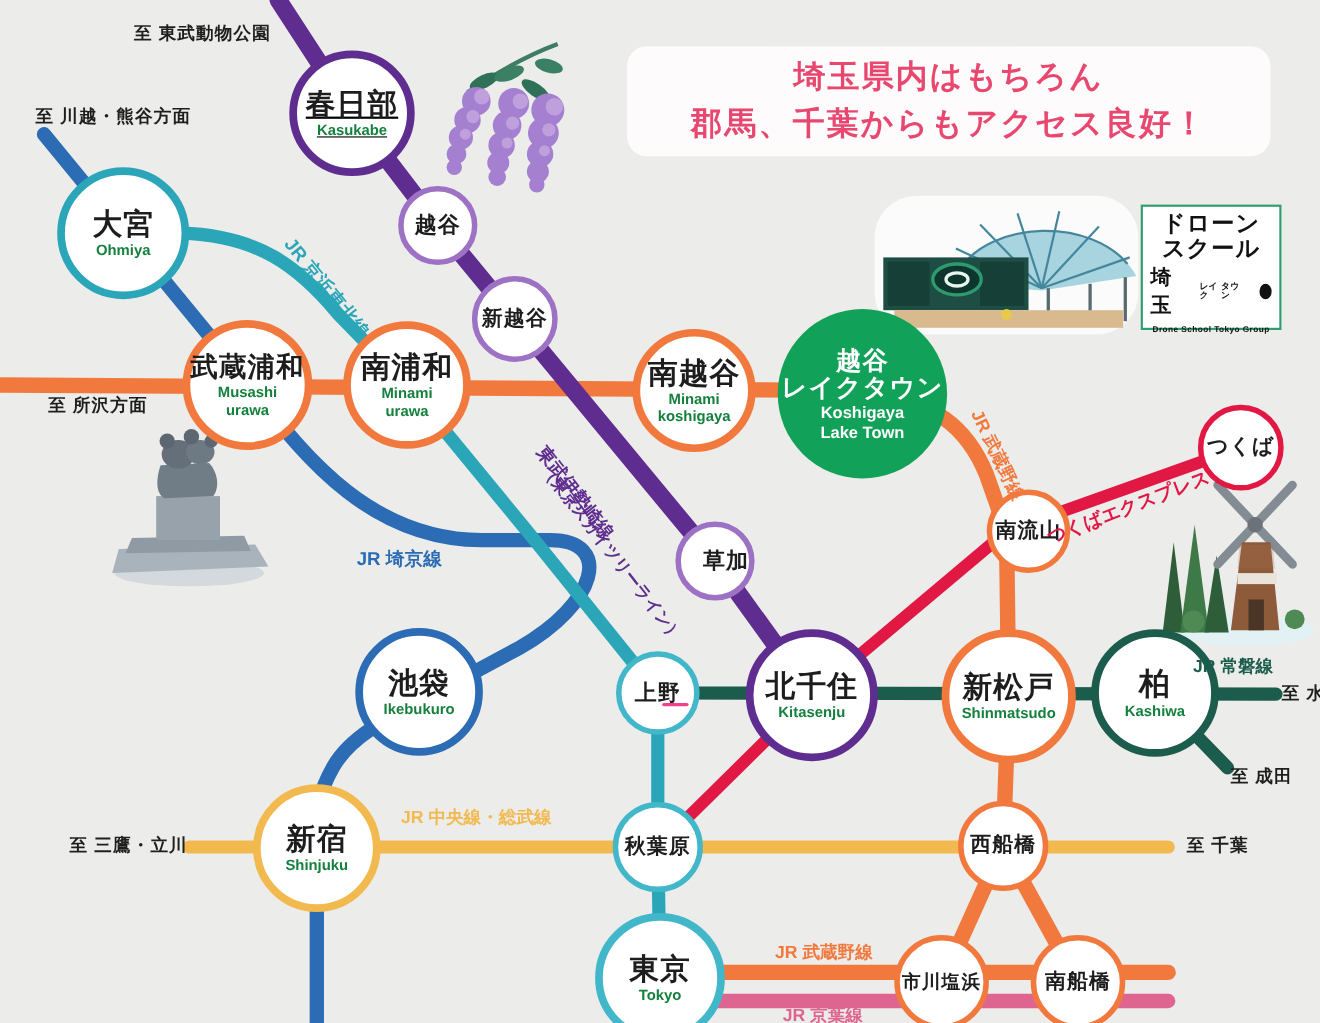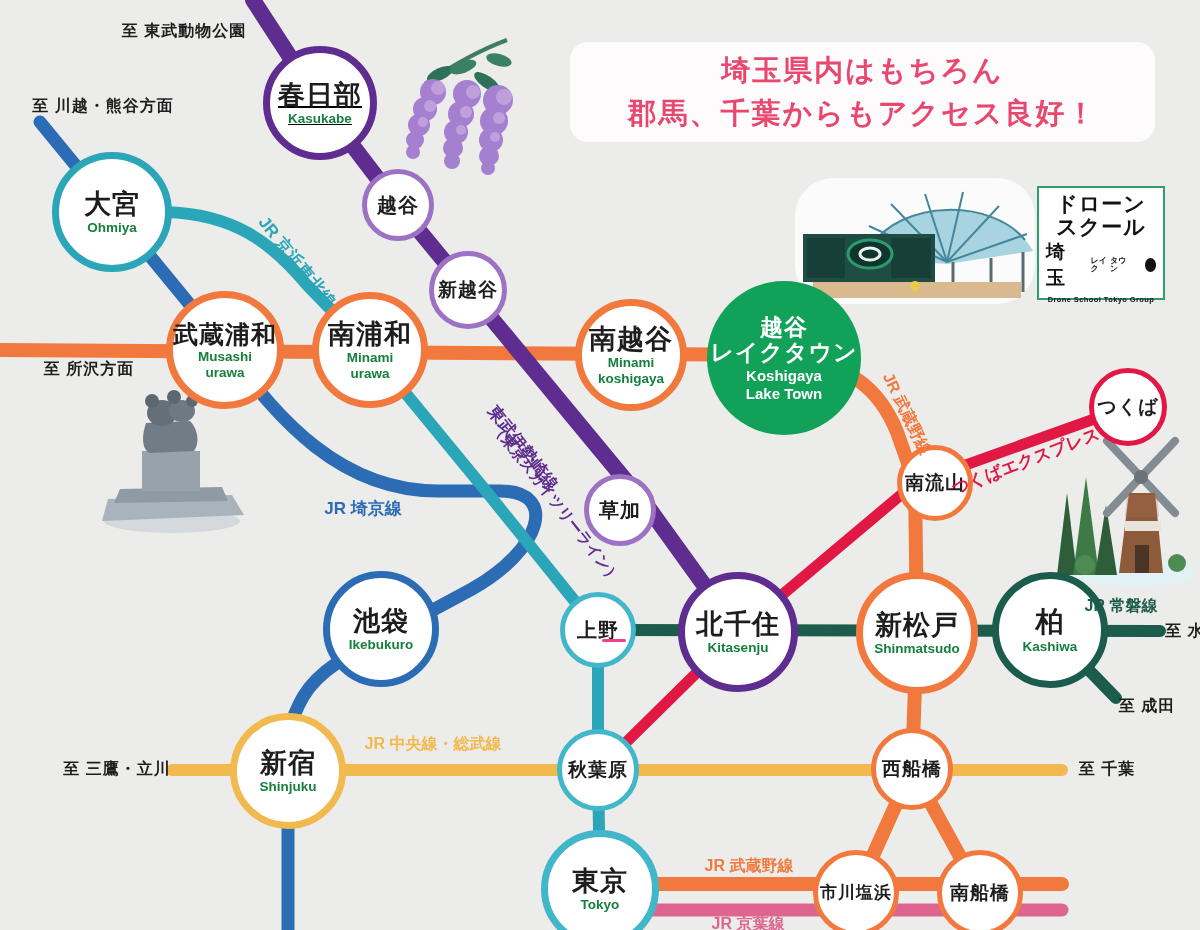--- a/index.html
+++ b/index.html
@@ -196,21 +196,21 @@
         <div class="kanji" style="font-size: 23px;">レイクタウン</div>
         <div class="romaji" style="font-size: 15px;">Koshigaya</div>
         <div class="romaji" style="font-size: 15px;">Lake Town</div>
       </div>
       <div class="station" style="left: 1089px; top: 368px; height: 78px; width: 78px; border: 5px solid rgb(225, 23, 68);">
         <div class="kanji" style="font-size: 19px;">つくば</div>
       </div>
       <div class="station" style="left: 877px; top: 445px; height: 76px; width: 76px; border: 5px solid rgb(242, 121, 61); margin-left: 20px;">
         <div class="kanji" style="font-size: 19px;">南流山</div>
       </div>
-      <div class="station" style="left: 584px; top: 474px; height: 72px; width: 72px; border: 5px solid rgb(157, 113, 196);">
+      <div class="station" style="left: 614px; top: 474px; height: 72px; width: 72px; border: 5px solid rgb(157, 113, 196); align-items: flex-end;">
         <div class="kanji" style="font-size: 20px;">草加</div>
       </div>
       <div class="station" style="left: 323px; top: 571px; height: 116px; width: 116px; border: 7px solid rgb(43, 108, 180);">
         <div class="kanji" style="font-size: 27px;">池袋</div>
         <div class="romaji" style="font-size: 13.5px;">Ikebukuro</div>
       </div>
       <div class="station" style="left: 560px; top: 592px; height: 76px; width: 76px; border: 5px solid rgb(67, 183, 202);">
         <div class="kanji" style="font-size: 20px;">上野</div>
         <div class="ueno-underline"></div>
       </div>

